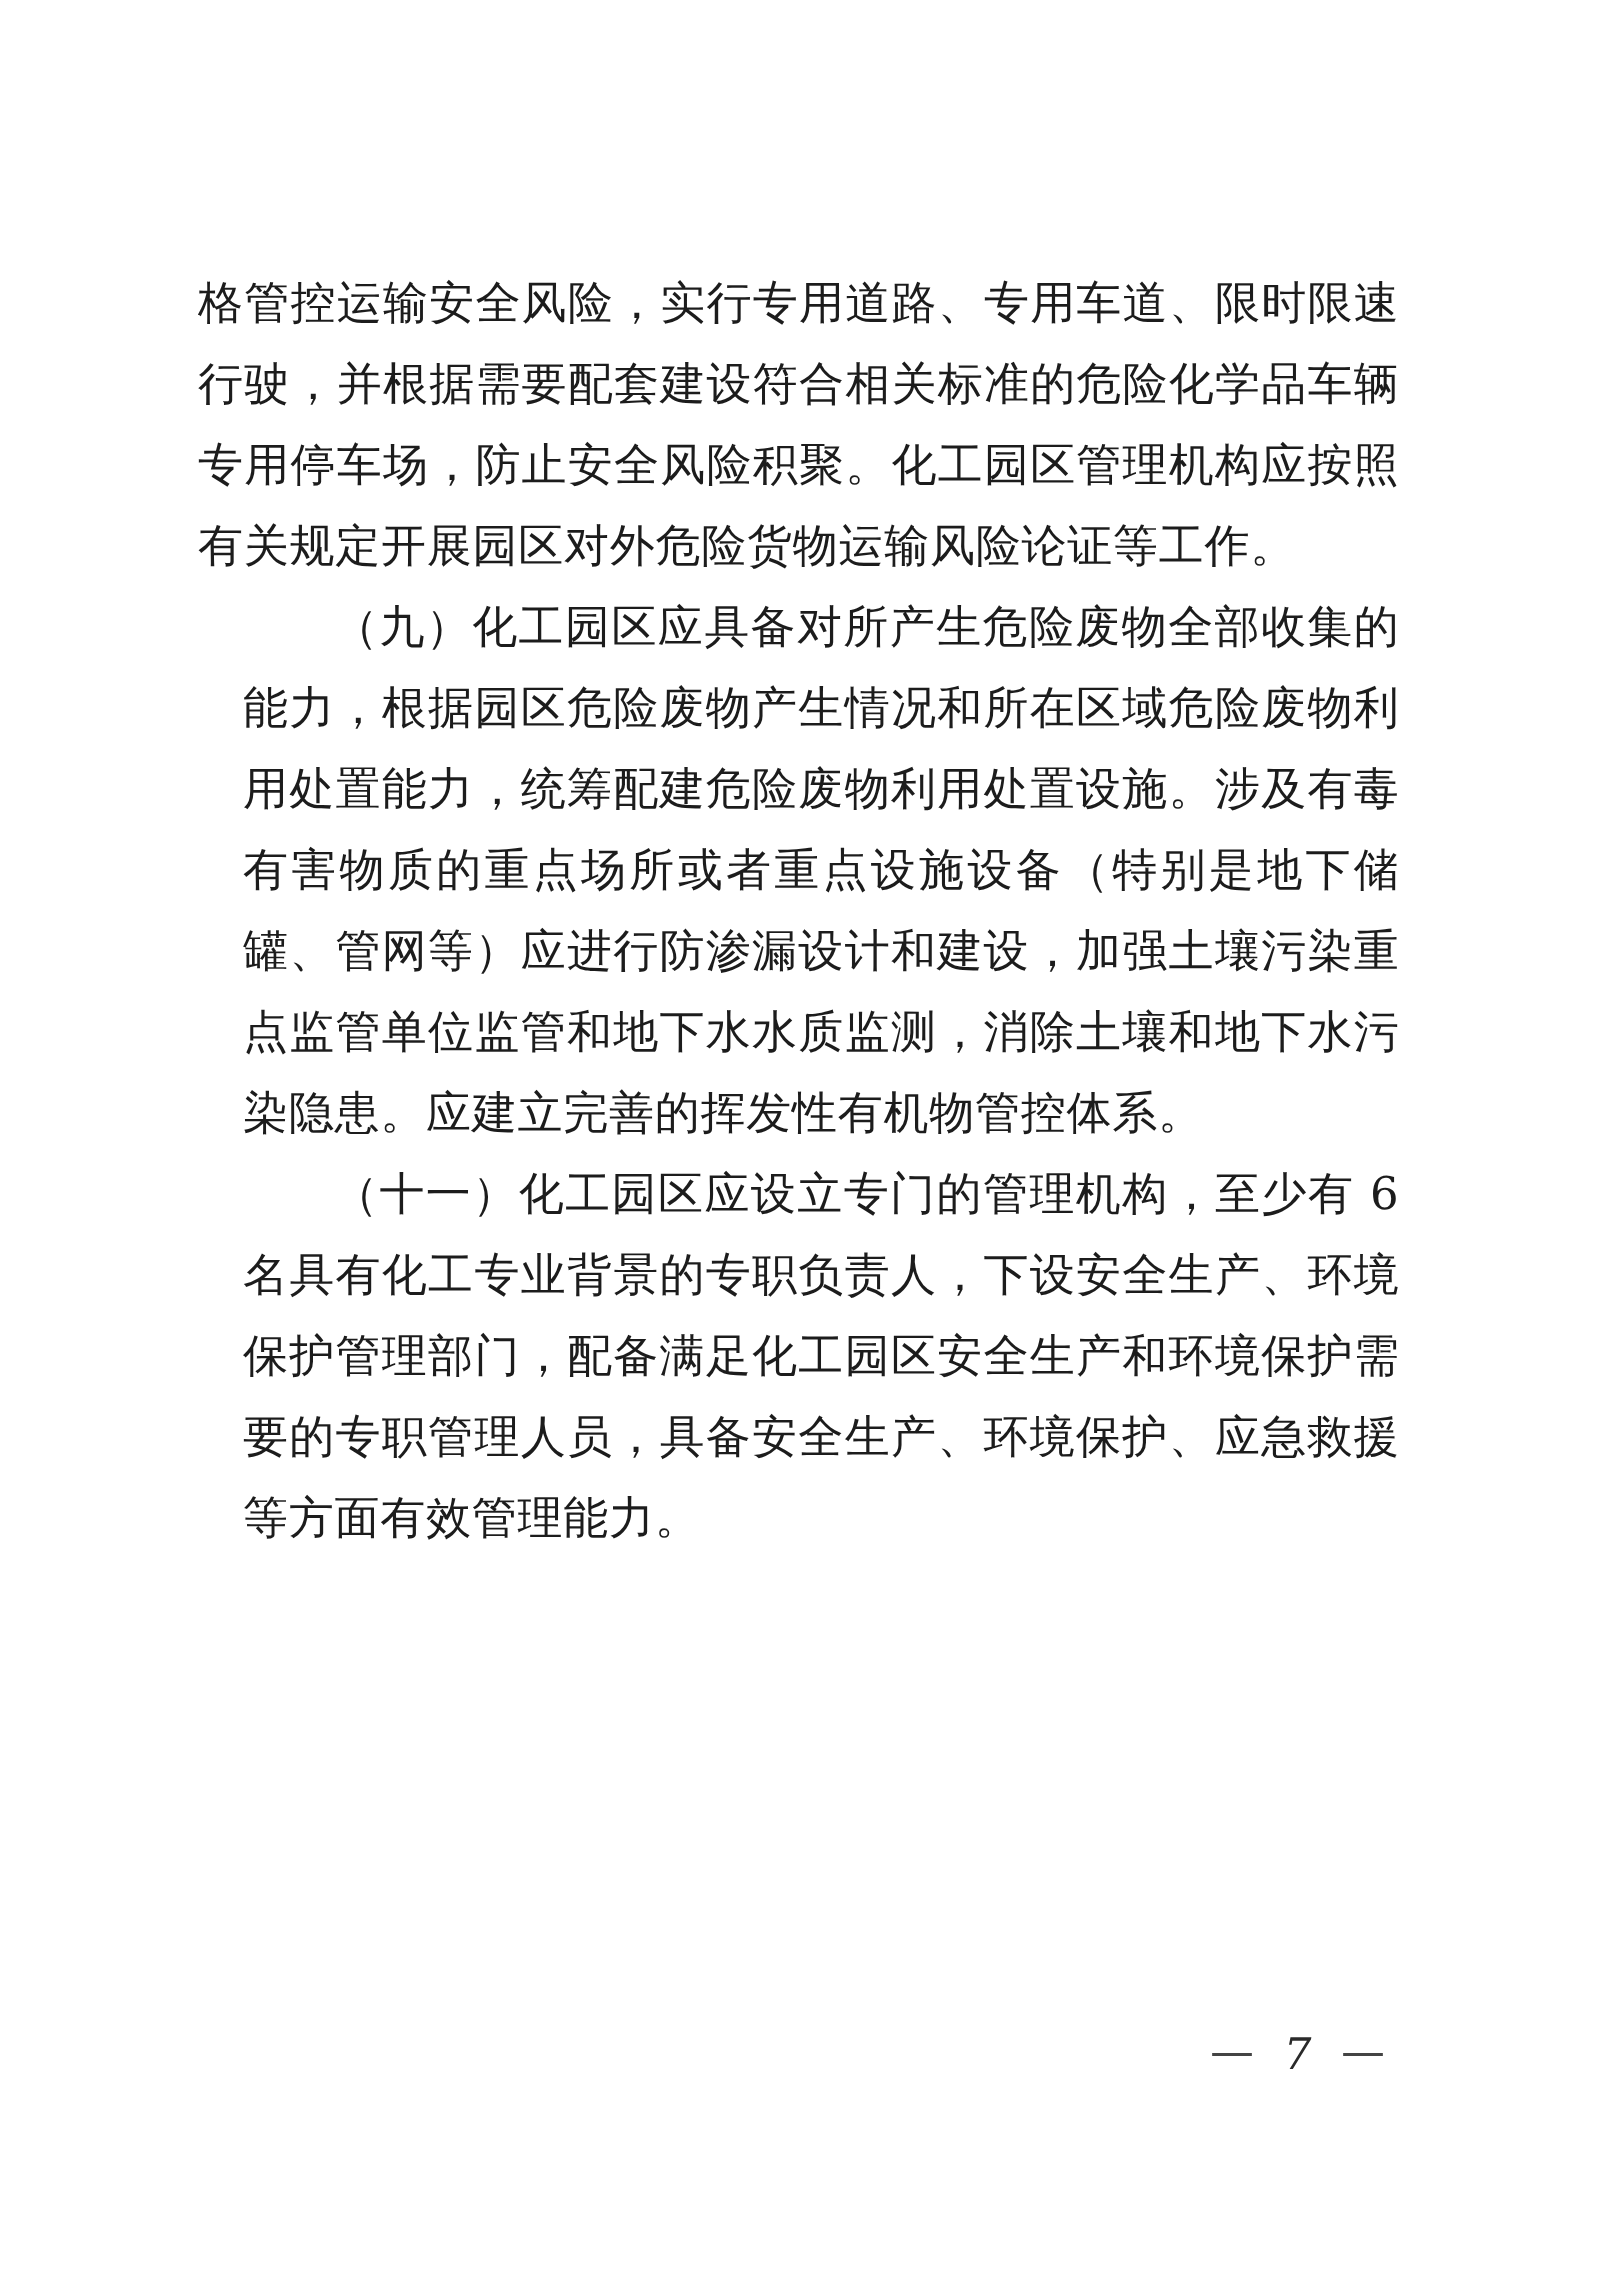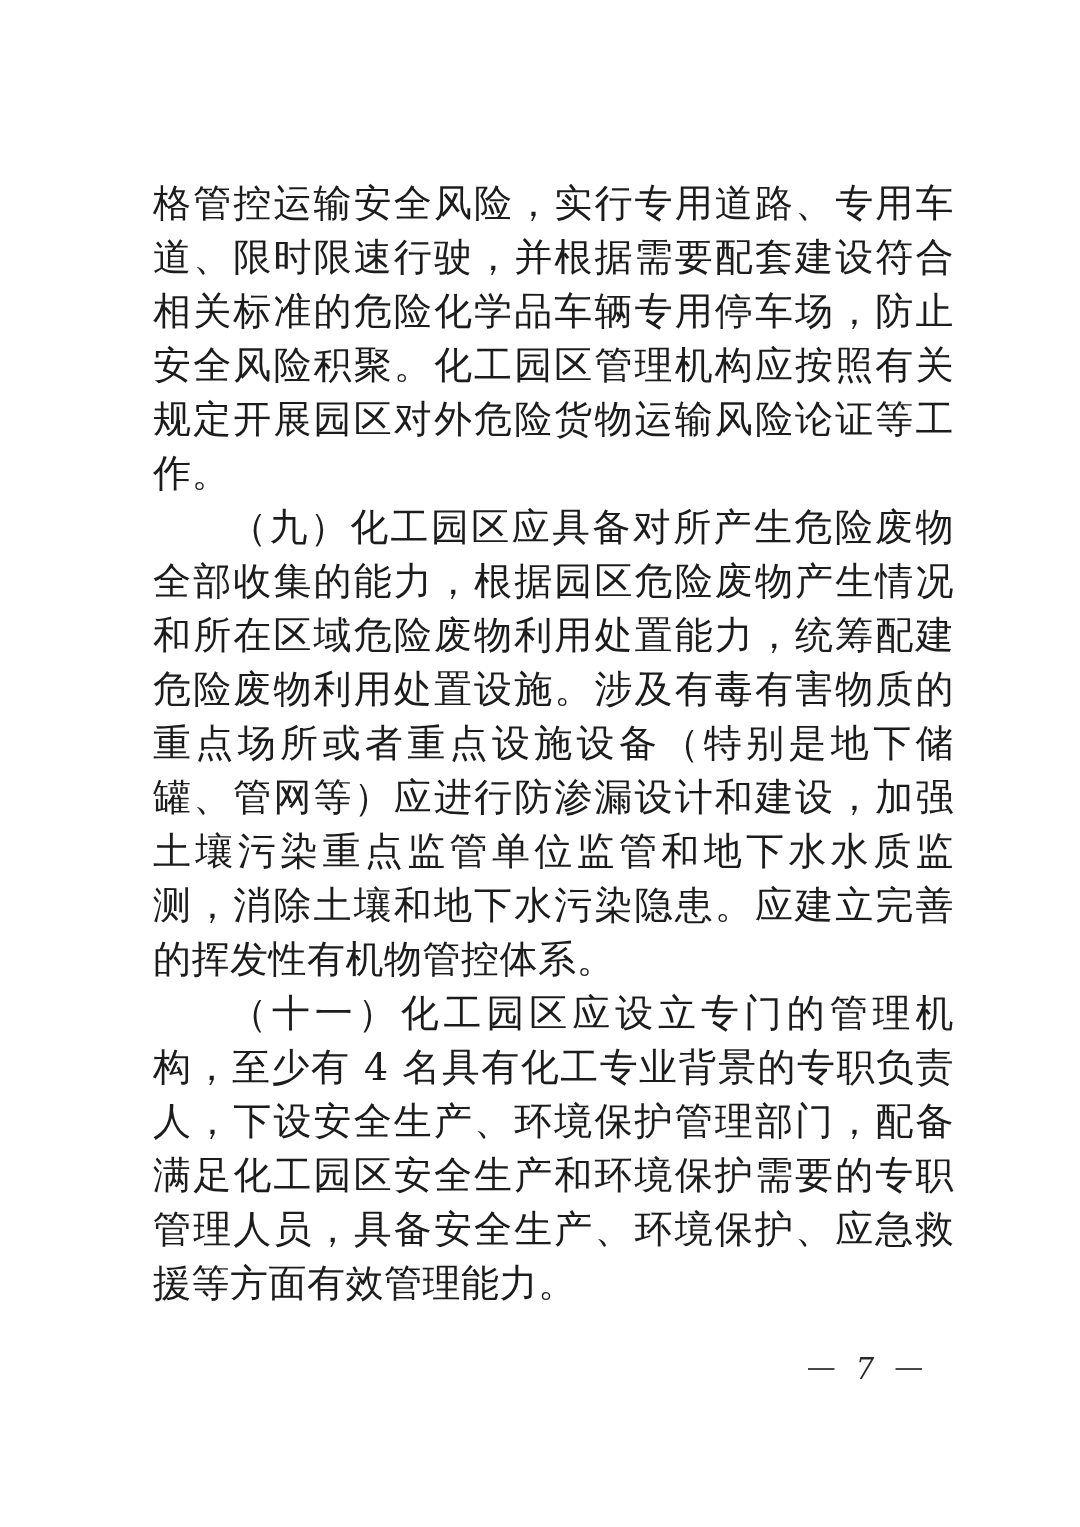--- a/index.html
+++ b/index.html
@@ -15,35 +15,36 @@
     font-family: "DejaVu Serif", "Liberation Serif", serif;
     color: #1c1c1c;
   }
   .page {
     position: absolute;
     inset: 0;
     background: #ffffff;
   }
   .content {
     position: absolute;
-    left: 153px;
+    left: 132px;
     top: 176px;
     width: 801px;
-    font-size: 38px;
+    font-size: 30px;
     line-height: 54px;
     text-align: justify;
     text-align-last: left;
     letter-spacing: 0.5px;
   }
   .content p {
     margin: 0;
     padding: 0;
   }
   .content p.indent {
     text-indent: 2em;
+    margin-left: 30px;
   }
   .footer {
     position: absolute;
     top: 1352px;
     left: 790px;
     width: 150px;
     display: inline-flex;
     justify-content: center;
     align-items: center;
     gap: 20px;
@@ -58,21 +59,21 @@
   }
 </style>
 </head>
 <body>
 
 <div class="page">
 
   <div class="content">
     <p>格管控运输安全风险，实行专用道路、专用车道、限时限速行驶，并根据需要配套建设符合相关标准的危险化学品车辆专用停车场，防止安全风险积聚。化工园区管理机构应按照有关规定开展园区对外危险货物运输风险论证等工作。</p>
     <p class="indent">（九）化工园区应具备对所产生危险废物全部收集的能力，根据园区危险废物产生情况和所在区域危险废物利用处置能力，统筹配建危险废物利用处置设施。涉及有毒有害物质的重点场所或者重点设施设备（特别是地下储罐、管网等）应进行防渗漏设计和建设，加强土壤污染重点监管单位监管和地下水水质监测，消除土壤和地下水污染隐患。应建立完善的挥发性有机物管控体系。</p>
-    <p class="indent">（十一）化工园区应设立专门的管理机构，至少有 4 名具有化工专业背景的专职负责人，下设安全生产、环境保护管理部门，配备满足化工园区安全生产和环境保护需要的专职管理人员，具备安全生产、环境保护、应急救援等方面有效管理能力。</p>
+    <p class="indent">（十一）化工园区应设立专门的管理机构，至少有 6 名具有化工专业背景的专职负责人，下设安全生产、环境保护管理部门，配备满足化工园区安全生产和环境保护需要的专职管理人员，具备安全生产、环境保护、应急救援等方面有效管理能力。</p>
   </div>
 
   <div class="footer">
     <span class="dash">—</span>
     <span class="num">7</span>
     <span class="dash">—</span>
   </div>
 
 </div>
 

